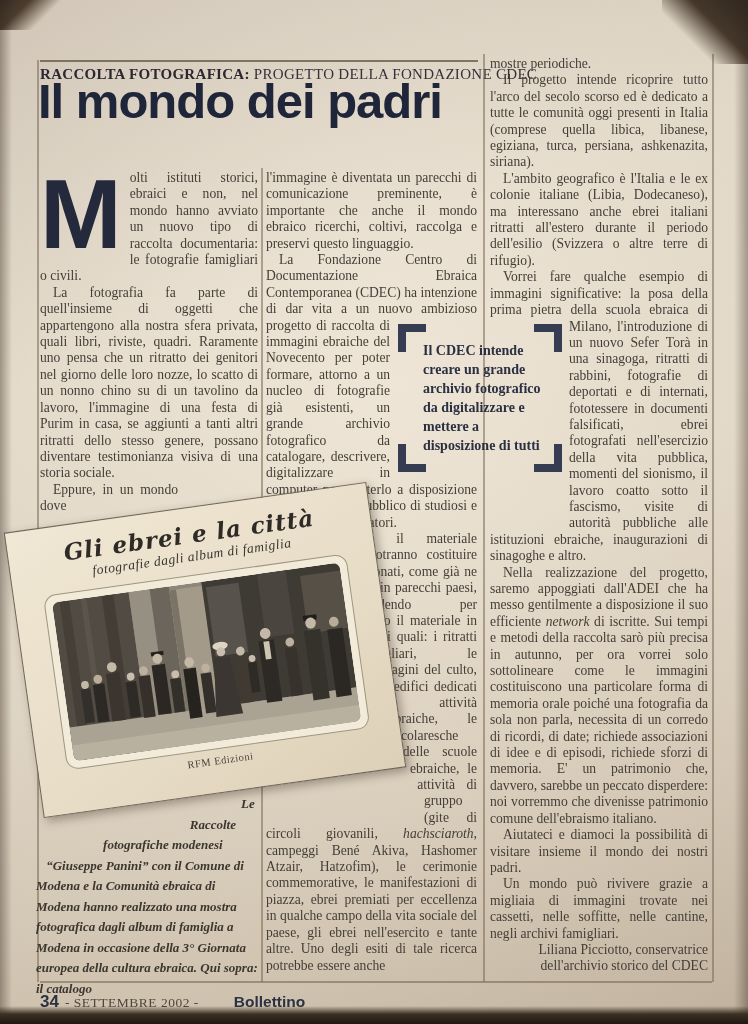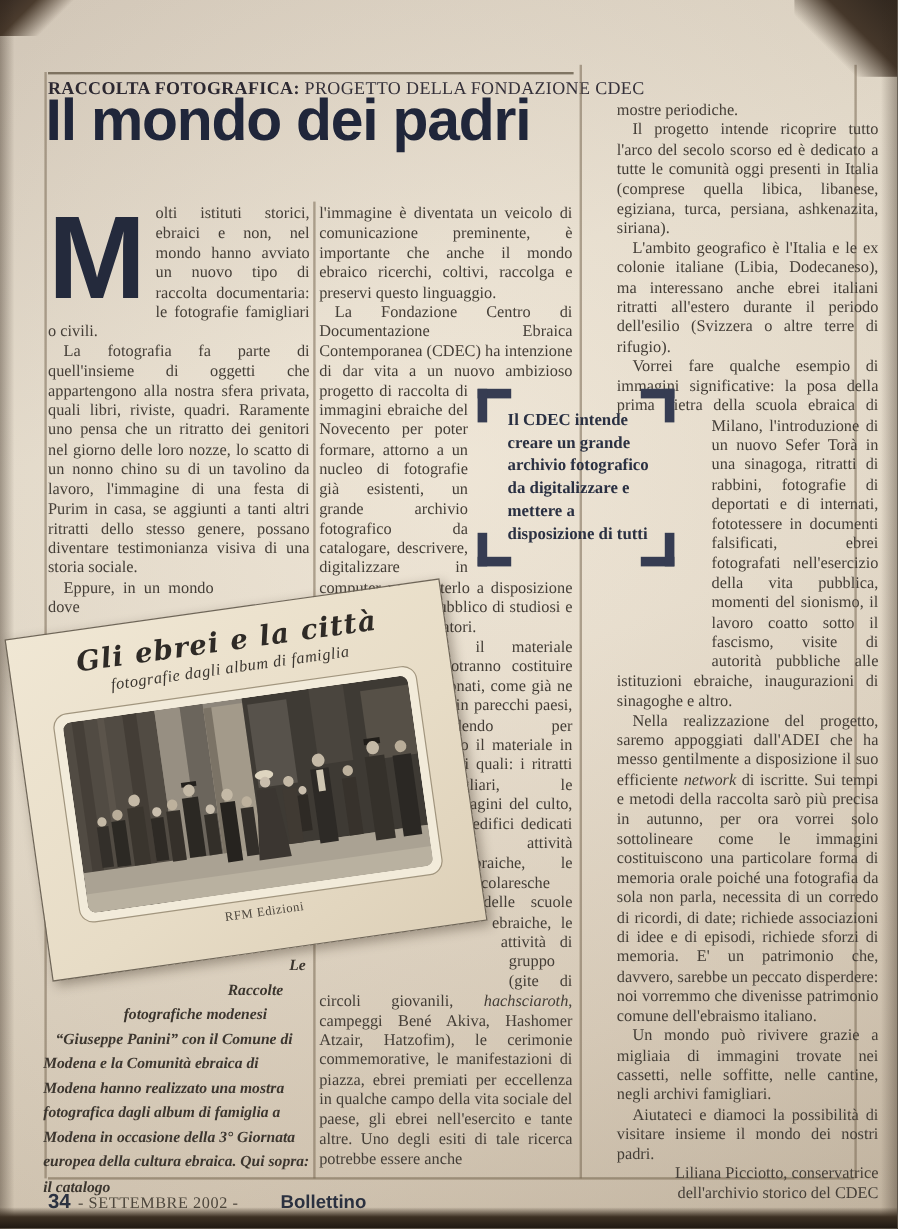--- a/index.html
+++ b/index.html
@@ -24,21 +24,21 @@
   #kicker{position:absolute;left:40px;top:66px;width:487px;font-size:15px;letter-spacing:0.3px;color:#35313a;white-space:nowrap;}
   #kicker b{font-weight:700;color:#2c2831;}
   #headline{position:absolute;left:38px;top:72px;width:463px;
     font-family:"Liberation Sans","DejaVu Sans",sans-serif;font-weight:800;
     font-size:49px;line-height:58px;letter-spacing:-1px;color:#20263a;}
 
   
   .col{position:absolute;font-size:13.6px;line-height:16.4px;color:#443e37;text-align:justify;}
   #col1{left:40px;top:170px;width:218px;}
   #col2{left:266px;top:170px;width:211px;}
-  #col3{left:514px;top:56px;width:218px;margin-top:28px;}
+  #col3{left:490px;top:56px;width:218px;}
   .bp{margin:0;}
   .ind{text-indent:13px;font-family:Liberation Serif, serif;}
   .dropcap{float:left;font-family:"Liberation Sans","DejaVu Sans",sans-serif;
     font-weight:800;font-size:98px;line-height:80px;color:#242a3c;margin:4px 8px 0 0;}
 
   
   .sp-pq{float:right;width:80px;height:150px;margin-left:7px;}
   .sp-cover{float:left;width:180px;height:312px;
     shape-outside:polygon(0 0,66px 0,66px 40px,26px 40px,26px 98px,58px 98px,152px 312px,0 312px);
     shape-margin:6px;}
@@ -97,33 +97,33 @@
   <div id="kicker"><b>RACCOLTA FOTOGRAFICA:</b><span> PROGETTO DELLA FONDAZIONE CDEC</span></div>
   <div id="headline">Il mondo dei padri</div>
 
   <div id="col1" class="col">
     <p class="bp"><span class="dropcap">M</span><span>olti istituti storici, ebraici e non, nel mondo hanno avviato un nuovo tipo di raccolta documentaria: le fotografie famigliari o civili.</span></p>
     <p class="bp ind"><span>La fotografia fa parte di quell'insieme di oggetti che appartengono alla nostra sfera privata, quali libri, riviste, quadri. Raramente uno pensa che un ritratto dei genitori nel giorno delle loro nozze, lo scatto di un nonno chino su di un tavolino da lavoro, l'immagine di una festa di Purim in casa, se aggiunti a tanti altri ritratti dello stesso genere, possano diventare testimonianza visiva di una storia sociale.</span></p>
     <p class="bp ind"><span class="sp-eppure"></span><span>Eppure, in un mondo dove</span></p>
   </div>
 
   <div id="col2" class="col">
-    <p class="bp"><span>l'immagine è diventata un veicolo di comunicazione preminente, è importante che anche il mondo ebraico ricerchi, coltivi, raccolga e preservi questo linguaggio.</span></p>
+    <p class="bp"><span>l'immagine è diventata un parecchi di comunicazione preminente, è importante che anche il mondo ebraico ricerchi, coltivi, raccolga e preservi questo linguaggio.</span></p>
     <p class="bp ind"><span>La Fondazione Centro di Documentazione Ebraica Contemporanea (CDEC) ha intenzione di dar vita a un nuovo ambizioso progetto di raccolta </span><span class="sp-pq"></span><span>di immagini ebraiche del Novecento per poter formare, attorno a un nucleo di fotografie già esistenti, un grande archivio fotografico da catalogare, descrivere, digitalizzare in computer </span><span class="sp-cover"></span><span>per metterlo a disposizione del pubblico di studiosi e di amatori.</span></p>
     <p class="bp ind"><span>Con il materiale raccolto si potranno costituire cataloghi ragionati, come già ne esistono in parecchi paesi, suddividendo per esempio il materiale in sezioni quali: i ritratti famigliari, le immagini del culto, gli edifici dedicati ad attività ebraiche, le scolaresche delle scuole ebraiche, le attività di gruppo (gite di circoli giovanili, </span><i>hachsciaroth</i><span>, campeggi Bené Akiva, Hashomer Atzair, Hatzofim), le cerimonie commemorative, le manifestazioni di piazza, ebrei premiati per eccellenza in qualche campo della vita sociale del paese, gli ebrei nell'esercito e tante altre. Uno degli esiti di tale ricerca potrebbe essere anche</span></p>
   </div>
 
   <div id="col3" class="col">
     <p class="bp"><span>mostre periodiche.</span></p>
     <p class="bp ind"><span>Il progetto intende ricoprire tutto l'arco del secolo scorso ed è dedicato a tutte le comunità oggi presenti in Italia (comprese quella libica, libanese, egiziana, turca, persiana, ashkenazita, siriana).</span></p>
     <p class="bp ind"><span>L'ambito geografico è l'Italia e le ex colonie italiane (Libia, Dodecaneso), ma interessano anche ebrei italiani ritratti all'estero durante il periodo dell'esilio (Svizzera o altre terre di rifugio).</span></p>
     <p class="bp ind"><span>Vorrei fare qualche esempio di immagini significative: la posa della prima pietra della scuola ebraica di </span><span class="sp-col3"></span><span>Milano, l'introduzione di un nuovo Sefer Torà in una sinagoga, ritratti di rabbini, fotografie di deportati e di internati, fototessere in documenti falsificati, ebrei fotografati nell'esercizio della vita pubblica, momenti del sionismo, il lavoro coatto sotto il fascismo, visite di autorità pubbliche alle istituzioni ebraiche, inaugurazioni di sinagoghe e altro.</span></p>
     <p class="bp ind"><span>Nella realizzazione del progetto, saremo appoggiati dall'ADEI che ha messo gentilmente a disposizione il suo efficiente </span><i>network</i><span> di iscritte. Sui tempi e metodi della raccolta sarò più precisa in autunno, per ora vorrei solo sottolineare come le immagini costituiscono una particolare forma di memoria orale poiché una fotografia da sola non parla, necessita di un corredo di ricordi, di date; richiede associazioni di idee e di episodi, richiede sforzi di memoria. E' un patrimonio che, davvero, sarebbe un peccato disperdere: noi vorremmo che divenisse patrimonio comune dell'ebraismo italiano.</span></p>
+    <p class="bp ind"><span>Aiutateci e diamoci la possibilità di visitare insieme il mondo dei nostri padri.</span></p>
     <p class="bp ind"><span>Un mondo può rivivere grazie a migliaia di immagini trovate nei cassetti, nelle soffitte, nelle cantine, negli archivi famigliari.</span></p>
-    <p class="bp ind"><span>Aiutateci e diamoci la possibilità di visitare insieme il mondo dei nostri padri.</span></p>
     <p class="bp sig">Liliana Picciotto, conservatrice</p>
     <p class="bp sig">dell'archivio storico del CDEC</p>
   </div>
 
   <div id="pullquote">
     <div class="pqc pqc-tl"></div>
     <div class="pqc pqc-tr"></div>
     <div class="pqc pqc-bl"></div>
     <div class="pqc pqc-br"></div>
     <div class="pq-text">Il CDEC intende creare un grande archivio fotografico da digitalizzare e mettere a disposizione di tutti</div>

